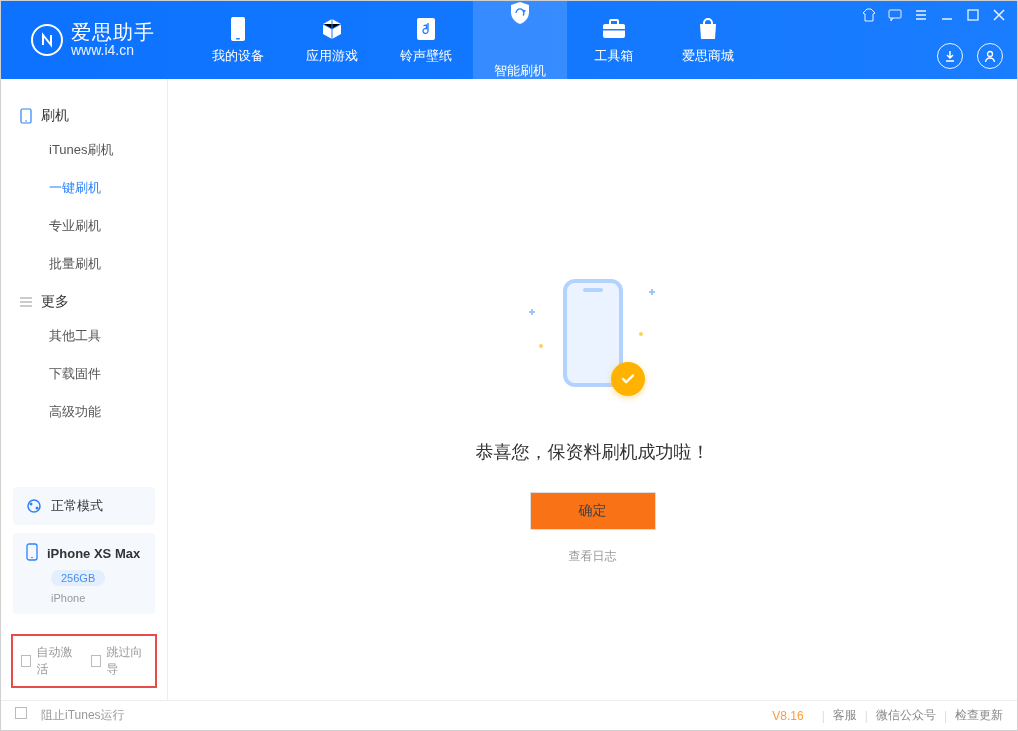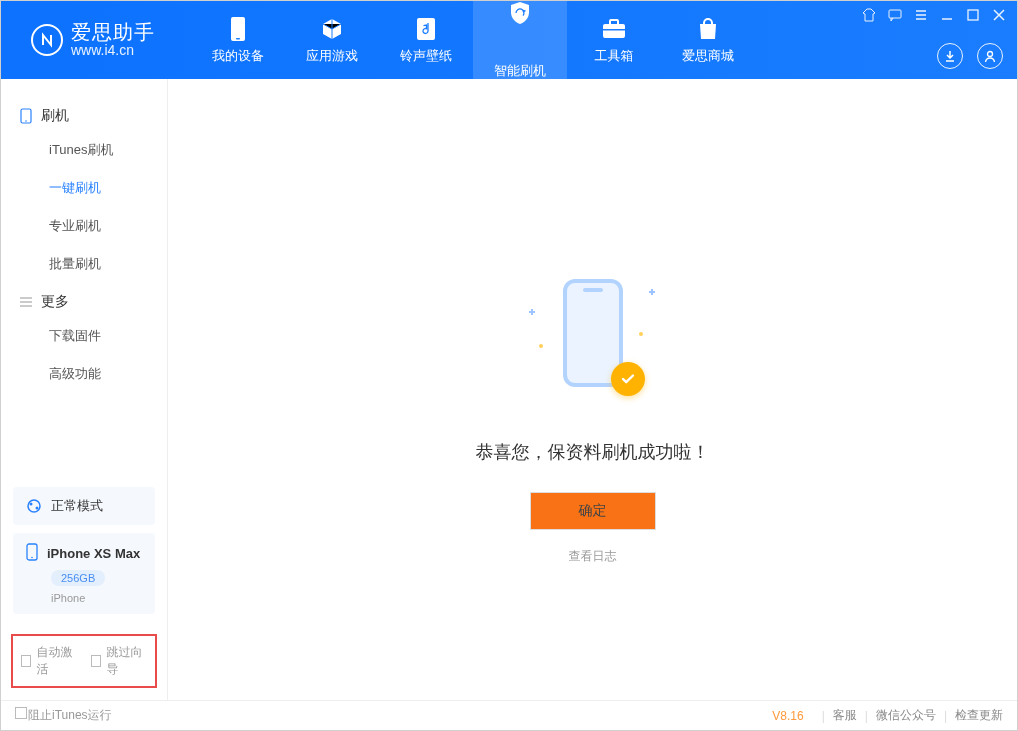--- a/index.html
+++ b/index.html
@@ -55,21 +55,21 @@
 .spark.s2{right:-2px;top:15px}
 .dot{position:absolute;width:4px;height:4px;border-radius:50%;background:#ffd05a}
 .dot.d1{left:6px;top:70px}
 .dot.d2{right:10px;top:58px}
 .success-text { font-size: 18px; color: #333; margin-bottom: 28px; }
 .ok-btn { border: 1px solid #ddd; background: #f97316; padding: 9px 48px; font-size: 14px; color: #444; cursor: pointer; margin-bottom: 18px; font-family: Liberation Serif, serif; }
 .log-link { font-size: 12px; color: #999; cursor: pointer; }
 
 
 .footer { height: 30px; border-top: 1px solid #eee; display: flex; align-items: center; padding: 0 14px; font-size: 12px; color: #888; }
-.footer .left { display: flex; align-items: flex-start; gap: 1px; }
+.footer .left { display: flex; align-items: flex-start; gap: 14px; }
 .footer .left .box { width: 12px; height: 12px; border: 1px solid #bbb; }
 .footer .right { margin-left: auto; display: flex; align-items: center; gap: 8px; }
 .footer .ver { color: #ff9a3c; margin-right: 10px; }
 .footer .sep { color: #ddd; }
 .footer .flink { cursor: pointer; }
 </style>
 </head>
 <body>
 
 <div class="header">
@@ -208,20 +208,21 @@
     </div>
     <div class="side-group">
       <div class="side-group-title">
         <span class="gicon" style="color:#bbb">
             <svg width="14" height="12" viewBox="0 0 14 12">
               <path d="M1 2h12M1 6h12M1 10h12" stroke="currentColor" stroke-width="1.3"></path>
             </svg>
           </span>
         <span>更多</span>
       </div>
+      <div class="side-item">其他工具</div>
       <div class="side-item">下载固件</div>
       <div class="side-item">高级功能</div>
     </div>
     <div class="side-spacer"></div>
     <div class="side-card">
       <span class="blue-ico">
           <svg width="16" height="16" viewBox="0 0 16 16">
             <circle cx="8" cy="8" r="6" fill="none" stroke="currentColor" stroke-width="1.5"></circle>
             <circle cx="5" cy="6" r="1.5" fill="currentColor"></circle>
             <circle cx="11" cy="10" r="1.5" fill="currentColor"></circle>

